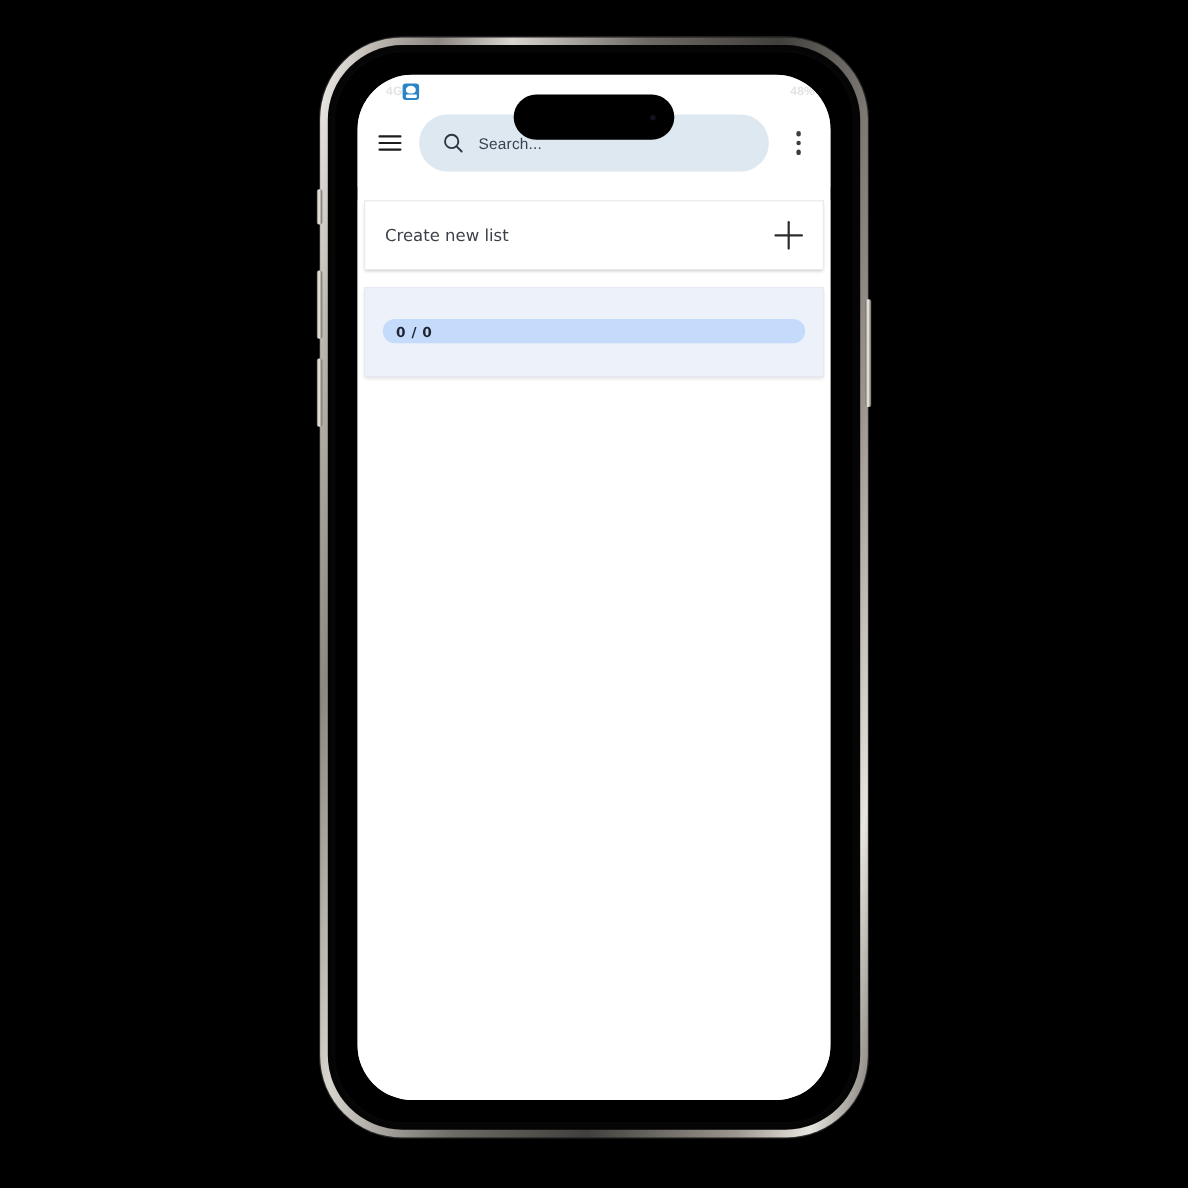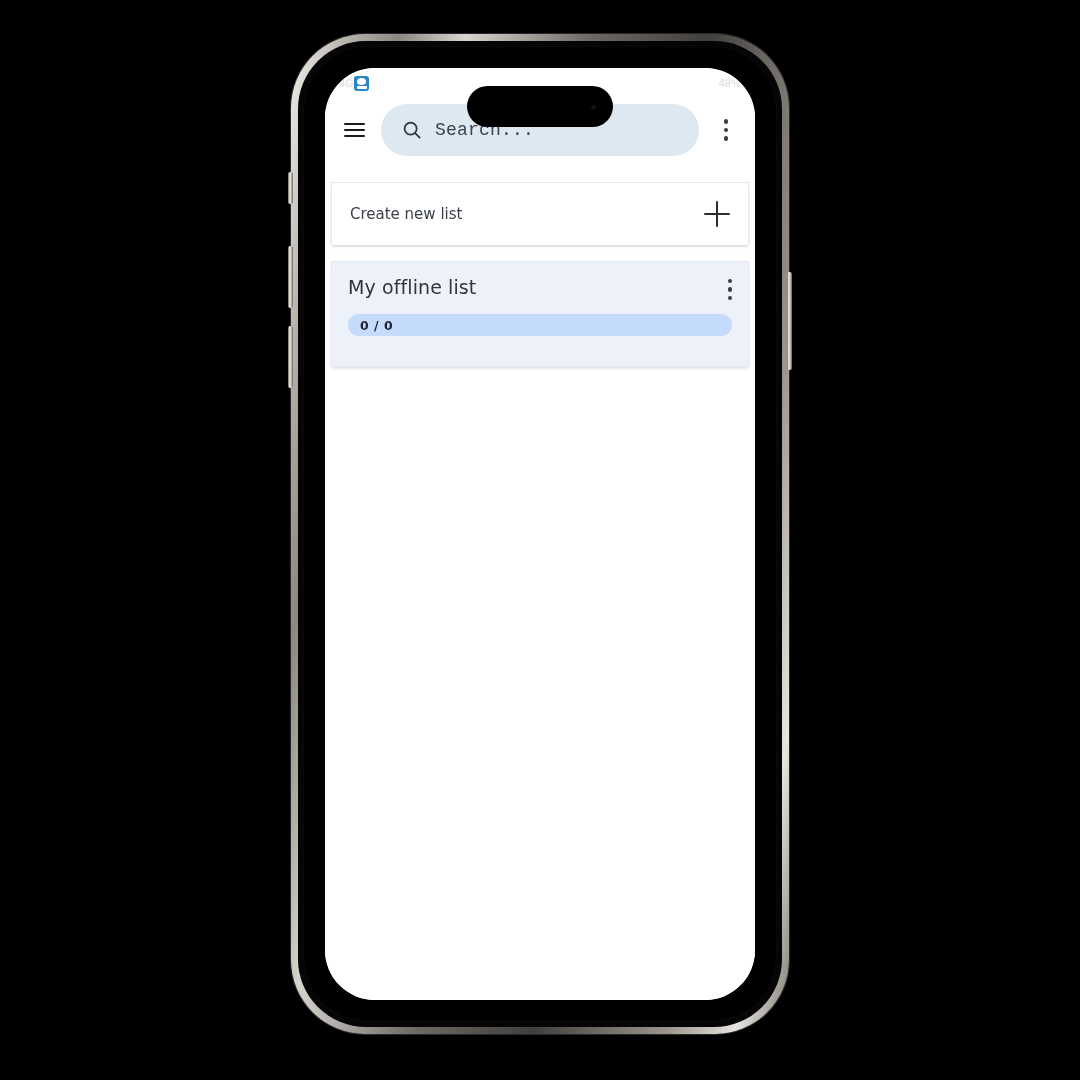--- a/index.html
+++ b/index.html
@@ -91,21 +91,21 @@
     position: relative;
     height: 30px;
     background: #ffffff;
     display: flex;
     align-items: center;
     padding: 0 14px;
     font-size: 11px;
     color: #d5d5d5;
     letter-spacing: .2px;
   }
-  .sb-left { display: flex; align-items: center; gap: 0; }
+  .sb-left { display: flex; align-items: center; gap: 0; margin-left: 12px; }
   .sb-right { margin-left: auto; display: flex; align-items: center; gap: 4px; }
   .sb-ghost { color: #e4e4e4; font-size: 11px; font-weight: 600; }
   .sb-appicon {
     width: 15px; height: 15px;
     background: #2a84c8;
     border-radius: 3px;
     position: relative;
     display: inline-block;
   }
   .sb-appicon::before {
@@ -187,23 +187,23 @@
     height: 52px;
     background: #dee8f1;
     border-radius: 26px;
     display: flex;
     align-items: center;
     gap: 12px;
     padding: 0 20px;
     cursor: text;
   }
   .search-placeholder {
-    font-size: 18px;
+    font-size: 14px;
     color: #3a4250;
-    font-family: Liberation Mono, monospace;
+    font-family: Liberation Sans, sans-serif;
     letter-spacing: .2px;
   }
 
   .kebab {
     display: flex;
     flex-direction: column;
     gap: 4px;
     align-items: center;
   }
   .kebab i {
@@ -352,28 +352,20 @@
           </div>
 
           <div class="content">
 
             <div class="card-create">
               <span class="card-create-label">Create new list</span>
               <div class="plus"></div>
             </div>
 
             <div class="card-list">
-              <div class="card-list-head">
-                <span class="card-list-title">My offline list</span>
-                <div class="kebab">
-                  <i></i>
-                    <i></i>
-                    <i></i>
-                </div>
-              </div>
               <div class="progress-wrap">
                 <span class="progress-count">0 / 0</span>
               </div>
             </div>
 
           </div>
 
         </div>
       </div>
     </div>

